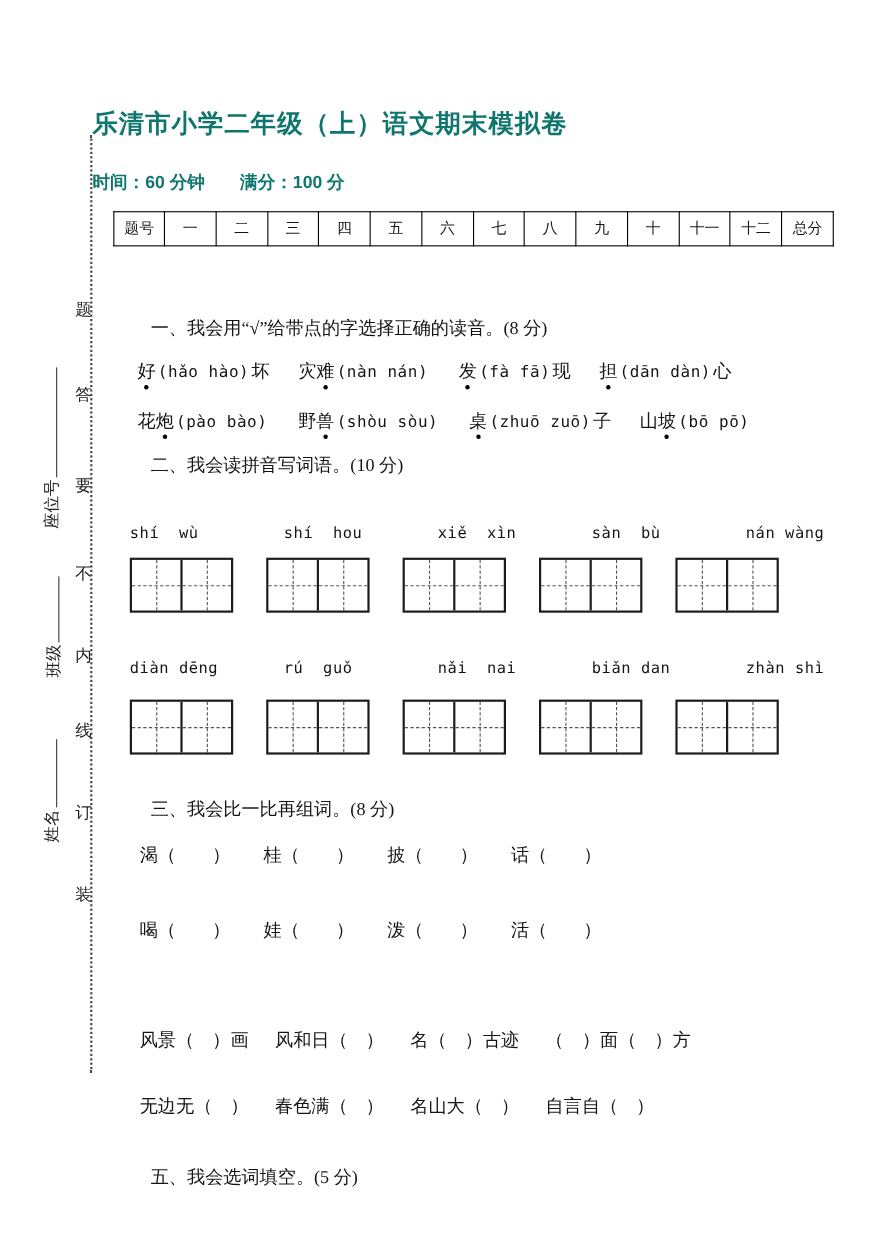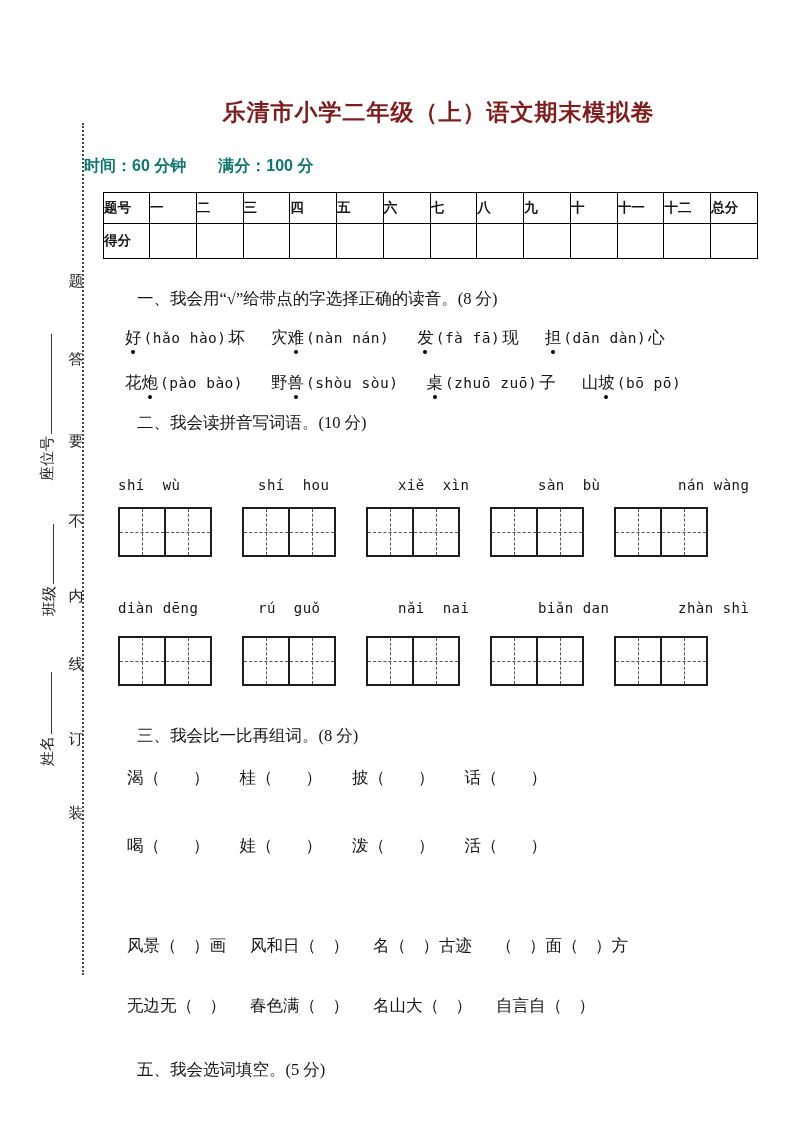--- a/index.html
+++ b/index.html
@@ -13,32 +13,32 @@
     border-left:2px dotted #4a4a4a; }
   .binding-char { position:absolute; left:66px; width:20px; text-align:center;
     font-size:15px; color:#222; }
   .rot-field { position:absolute; transform:rotate(-90deg); transform-origin:0 0;
     white-space:nowrap; font-size:15px; color:#222; }
   .rot-field .blank-line { display:inline-block; border-bottom:1.5px solid #3a3a3a;
     height:13px; margin-left:2px; }
   .w100 { width:100px; } .w60 { width:60px; } .w62 { width:62px; }
 
   
-  .title { position:absolute; top:97px; left:84px; right:0; text-align:center;
+  .title { position:absolute; top:97px; left:84px; right:0; 
     font-size:23px; font-weight:bold; letter-spacing:1px;
-    font-family:"Liberation Sans", sans-serif; color:#7f1d1d; }
+    font-family:"Liberation Sans", sans-serif; color:#0f766e; }
   .meta { position:absolute; top:156px; left:84px; right:0; text-align:left;
     font-size:16px; font-weight:bold; white-space:pre;
     font-family:"Liberation Sans", sans-serif; color:#0f766e; }
 
   
   .score-table { position:absolute; left:103px; top:192px; width:655px;
     border-collapse:collapse; table-layout:fixed; font-size:13.5px; }
-  .score-table td { border:1.5px solid #000; vertical-align:middle;
-    padding:0; overflow:hidden;font-weight:bold; }
+  .score-table td { border:1.5px solid #000; text-align:center; vertical-align:middle;
+    padding:0; overflow:hidden; }
   .score-table tr.r1 td { height:31px; }
   .score-table tr.r2 td { height:35px; }
 
   
   .sec { position:absolute; left:97px; right:14px; }
   .q-title { font-size:16.5px; color:#141414; white-space:pre;margin-left:40px; }
 
   
   .q1-row { padding-left:28px; display:flex; gap:26px; align-items:baseline;
     font-size:16.5px; white-space:pre; }
@@ -122,36 +122,20 @@
       <td>五</td>
       <td>六</td>
       <td>七</td>
       <td>八</td>
       <td>九</td>
       <td>十</td>
       <td>十一</td>
       <td>十二</td>
       <td>总分</td>
     </tr>
-    <tr class="r2">
-      <td>得分</td>
-      <td></td>
-          <td></td>
-      <td></td>
-          <td></td>
-      <td></td>
-          <td></td>
-      <td></td>
-          <td></td>
-      <td></td>
-          <td></td>
-      <td></td>
-          <td></td>
-      <td></td>
-    </tr>
   </tbody>
     </table>
 
   <div class="sec" style="top:288px">
     <div class="q-title">一、我会用“√”给带点的字选择正确的读音。(8 分)</div>
   </div>
   <div class="sec q1-row" style="top:327px">
     <span><span class="cn"></span><span class="cn dotted">好</span><span class="py">(hǎo hào)</span><span class="cn">坏</span></span>
     <span><span class="cn">灾</span><span class="cn dotted">难</span><span class="py">(nàn nán)</span><span class="cn"></span></span>
     <span><span class="cn"></span><span class="cn dotted">发</span><span class="py">(fà fā)</span><span class="cn">现</span></span>

